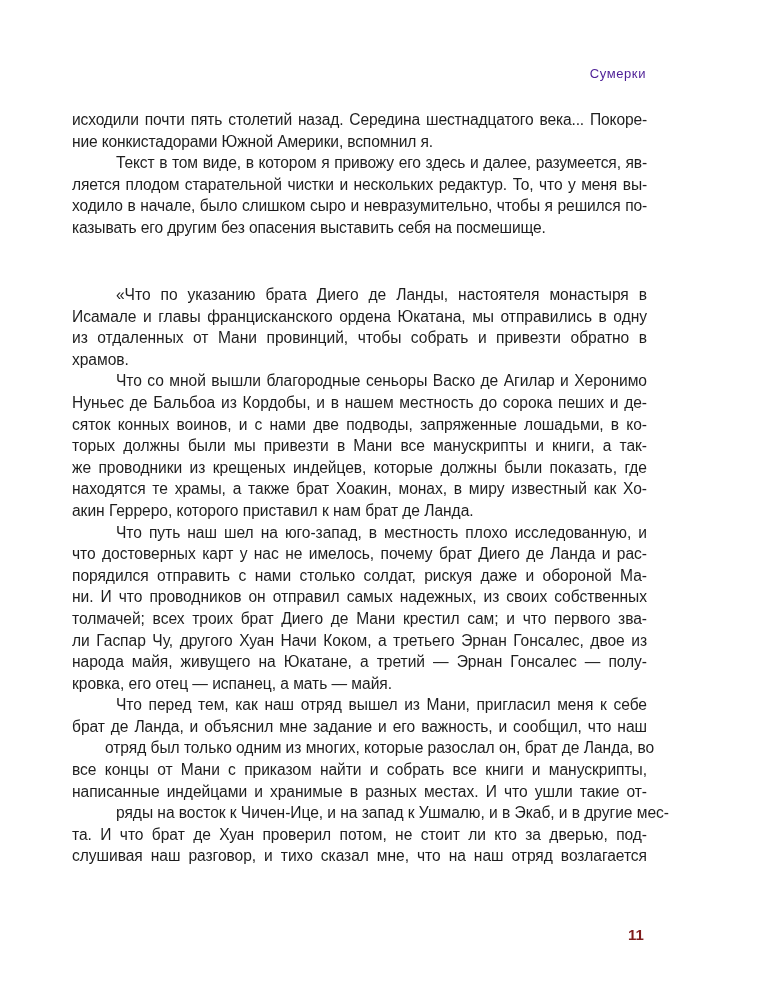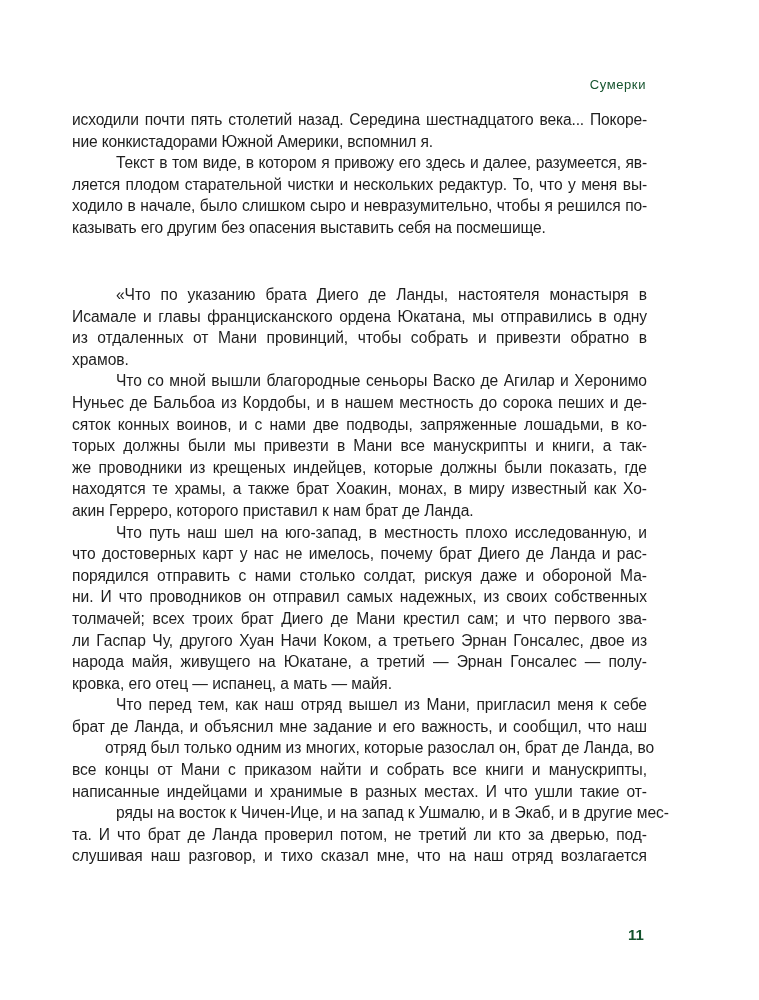--- a/index.html
+++ b/index.html
@@ -1,36 +1,36 @@
 <!DOCTYPE html>
 <html><head>
 <meta charset="utf-8">
 <style>
   html, body { margin: 0; padding: 0; background: #ffffff; }
   body {
     width: 759px; height: 1000px; position: relative; overflow: hidden;
     font-family: "Liberation Sans", sans-serif; color: #1e1e1e;
   }
   .running-head {
-    position: absolute; top: 77px; right: 113px;
-    font-size: 13px; letter-spacing: 0.6px; color: #14532d;
+    position: absolute; top: 66px; right: 113px;
+    font-size: 13px; letter-spacing: 0.6px; color: #4c1d95;
   }
   .text-block {
     position: absolute; left: 72px; width: 575px;
     font-size: 15.6px; line-height: 21.6px;
     text-align: justify; letter-spacing: -0.15px;
   }
   .text-block.regular { top: 109px; font-stretch: condensed; }
   .text-block.quote { top: 284px; letter-spacing: -0.05px; }
   .line { display: block; white-space: nowrap; text-align: justify; text-align-last: justify; height: 21.6px; }
   .line.last { text-align-last: left; }
   .line.indent { padding-left: 44px; }
   .page-number {
     position: absolute; top: 926px; left: 628px;
-    font-size: 15px; font-weight: bold; color: #14532d;
+    font-size: 15px; font-weight: bold; color: #7f1d1d;
   }
 </style>
 </head>
 <body>
 
 <div class="running-head">Сумерки</div>
 
 <div class="text-block regular" id="regular-block">
     <span class="line" style="display: block;">исходили почти пять столетий назад. Середина шестнадцатого века... Покоре-</span>
     <span class="line last" style="display: block;">ние конкистадорами Южной Америки, вспомнил я.</span>
@@ -59,17 +59,17 @@
     <span class="line" style="display: block;">толмачей; всех троих брат Диего де Мани крестил сам; и что первого зва-</span>
     <span class="line" style="display: block;">ли Гаспар Чу, другого Хуан Начи Коком, а третьего Эрнан Гонсалес, двое из</span>
     <span class="line" style="display: block;">народа майя, живущего на Юкатане, а третий — Эрнан Гонсалес — полу-</span>
     <span class="line last" style="display: block;">кровка, его отец — испанец, а мать — майя.</span>
     <span class="line indent" style="display: block;">Что перед тем, как наш отряд вышел из Мани, пригласил меня к себе</span>
     <span class="line" style="display: block;">брат де Ланда, и объяснил мне задание и его важность, и сообщил, что наш</span>
     <span class="line" style="display: block; margin-left: 33px;">отряд был только одним из многих, которые разослал он, брат де Ланда, во</span>
     <span class="line" style="display: block;">все концы от Мани с приказом найти и собрать все книги и манускрипты,</span>
     <span class="line" style="display: block;">написанные индейцами и хранимые в разных местах. И что ушли такие от-</span>
     <span class="line" style="display: block; margin-left: 44px;">ряды на восток к Чичен-Ице, и на запад к Ушмалю, и в Экаб, и в другие мес-</span>
-    <span class="line" style="display: block;">та. И что брат де Ланда проверил потом, не третий ли кто за дверью, под-</span>
+    <span class="line" style="display: block;">та. И что брат де Хуан проверил потом, не стоит ли кто за дверью, под-</span>
     <span class="line" style="display: block;">слушивая наш разговор, и тихо сказал мне, что на наш отряд возлагается</span>
   </div>
 
 <div class="page-number">11</div>
 
 </body></html>

